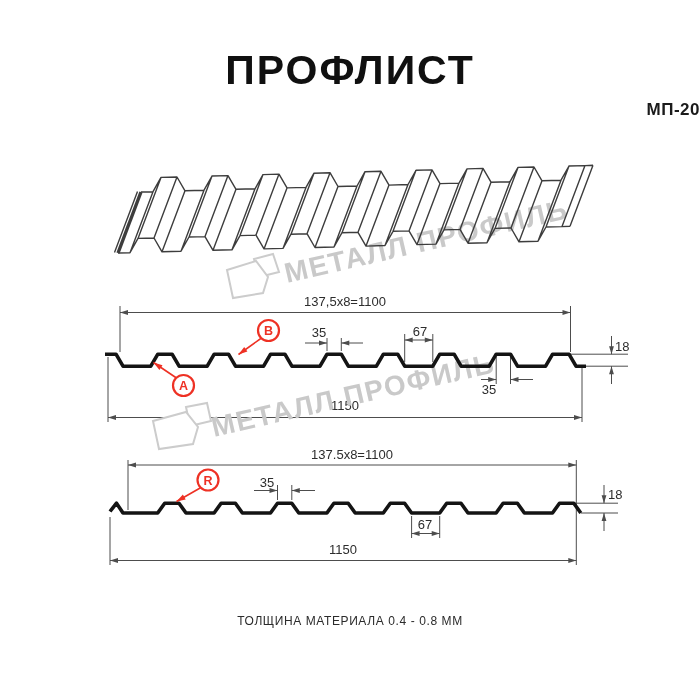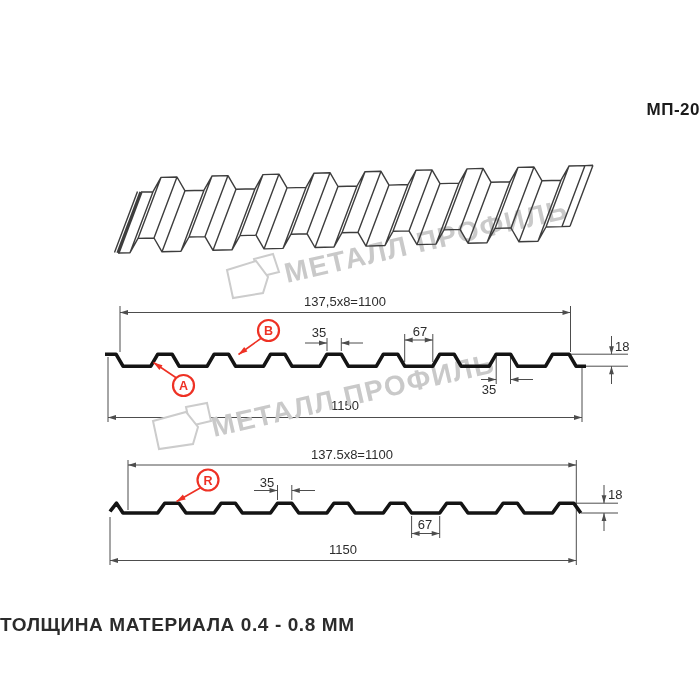--- a/index.html
+++ b/index.html
@@ -2,32 +2,33 @@
 <html><head>
 <meta charset="utf-8">
 <style>
   html,body{margin:0;padding:0;background:#fff;}
   .stage{position:relative;width:700px;height:700px;background:#fff;overflow:hidden;
          font-family:"Liberation Sans",sans-serif;}
   .title{position:absolute;top:47px;left:0;width:700px;text-align:center;
          font-size:41px;font-weight:800;letter-spacing:2px;color:#101010;}
   .subtitle{position:absolute;top:100px;left:0;width:700px;text-align:right;
          font-size:17px;font-weight:700;letter-spacing:.5px;color:#1b1b1b;}
-  .footer{position:absolute;top:614px;left:0;width:700px;text-align:left;
-         font-size:19px;font-weight:700;letter-spacing:.6px;color:#2b2b2b;}
+  .footer{position:absolute;top:614px;left:0;width:700px;text-align:center;
+         font-size:12px;font-weight:400;letter-spacing:.6px;color:#2b2b2b;}
   svg{position:absolute;left:0;top:0;}
   text.dt{font-size:13px;fill:#2d2d2d;font-family:"Liberation Sans",sans-serif;}
   text.wm{font-size:28px;font-weight:700;letter-spacing:1.5px;
           font-family:"Liberation Sans",sans-serif;}
   text.mk{font-size:12.5px;font-weight:700;font-family:"Liberation Sans",sans-serif;}
 </style>
 </head>
 <body>
 
 <div class="stage">
+  <div class="title">ПРОФЛИСТ</div>
   <div class="subtitle">МП-20</div>
 
   <svg width="700" height="700" viewBox="0 0 700 700">
 
     <path id="pSheetFill" fill="#ffffff" stroke="none" d="M118 253L130 252.7L138 238.4L154 238L162 251.8L181 251.2L189 237L205 236.6L213 250.3L232 249.8L240 235.6L256 235.1L264 248.9L283 248.4L291 234.2L307 233.7L315 247.5L334 247L342 232.7L358 232.3L366 246.1L385 245.5L393 231.3L409 230.9L417 244.6L436 244.1L444 229.9L460 229.4L468 243.2L487 242.7L495 228.4L511 228L519 241.8L538 241.2L546 227L562 226.6L570 226.3L593 165.3L585 165.6L569 166L561 180.2L542 180.8L534 167L518 167.4L510 181.7L491 182.2L483 168.4L467 168.9L459 183.1L440 183.6L432 169.9L416 170.3L408 184.5L389 185.1L381 171.3L365 171.7L357 186L338 186.5L330 172.7L314 173.2L306 187.4L287 187.9L279 174.1L263 174.6L255 188.8L236 189.3L228 175.6L212 176L204 190.2L185 190.8L177 177L161 177.4L153 191.7L141 192Z"></path>
 
     <g>
       <path id="pExtA" fill="none" stroke-width="1" stroke="#4d4d4d" d="M120 306L120 352M570.5 306L570.5 352M108 357L108 422M582 368L582 422M327 338L327 351M341.3 338L341.3 351M404.7 334L404.7 362M432.8 334L432.8 362M496.2 357L496.2 384M510.5 357L510.5 384M569 354.2L628 354.2M586 366.2L628 366.2"></path>
       <path id="pDimA" fill="none" stroke-width="1" stroke="#4d4d4d" d="M120 312.5L570.5 312.5M108 417.5L582 417.5M305 343L327 343M341.3 343L363 343M404.7 340L432.8 340M481 379.5L496.2 379.5M510.5 379.5L533 379.5M611.5 336L611.5 354.2M611.5 366.2L611.5 384"></path>
       <path id="pArrA" stroke="none" fill="#4d4d4d" d="M120 312.5L128 310.1L128 314.9ZM570.5 312.5L562.5 310.1L562.5 314.9ZM108 417.5L116 415.1L116 419.9ZM582 417.5L574 415.1L574 419.9ZM327 343L319 340.6L319 345.4ZM341.3 343L349.3 340.6L349.3 345.4ZM404.7 340L412.7 337.6L412.7 342.4ZM432.8 340L424.8 337.6L424.8 342.4ZM496.2 379.5L488.2 377.1L488.2 381.9ZM510.5 379.5L518.5 377.1L518.5 381.9ZM611.5 354.2L609.1 346.2L613.9 346.2ZM611.5 366.2L609.1 374.2L613.9 374.2Z"></path>

